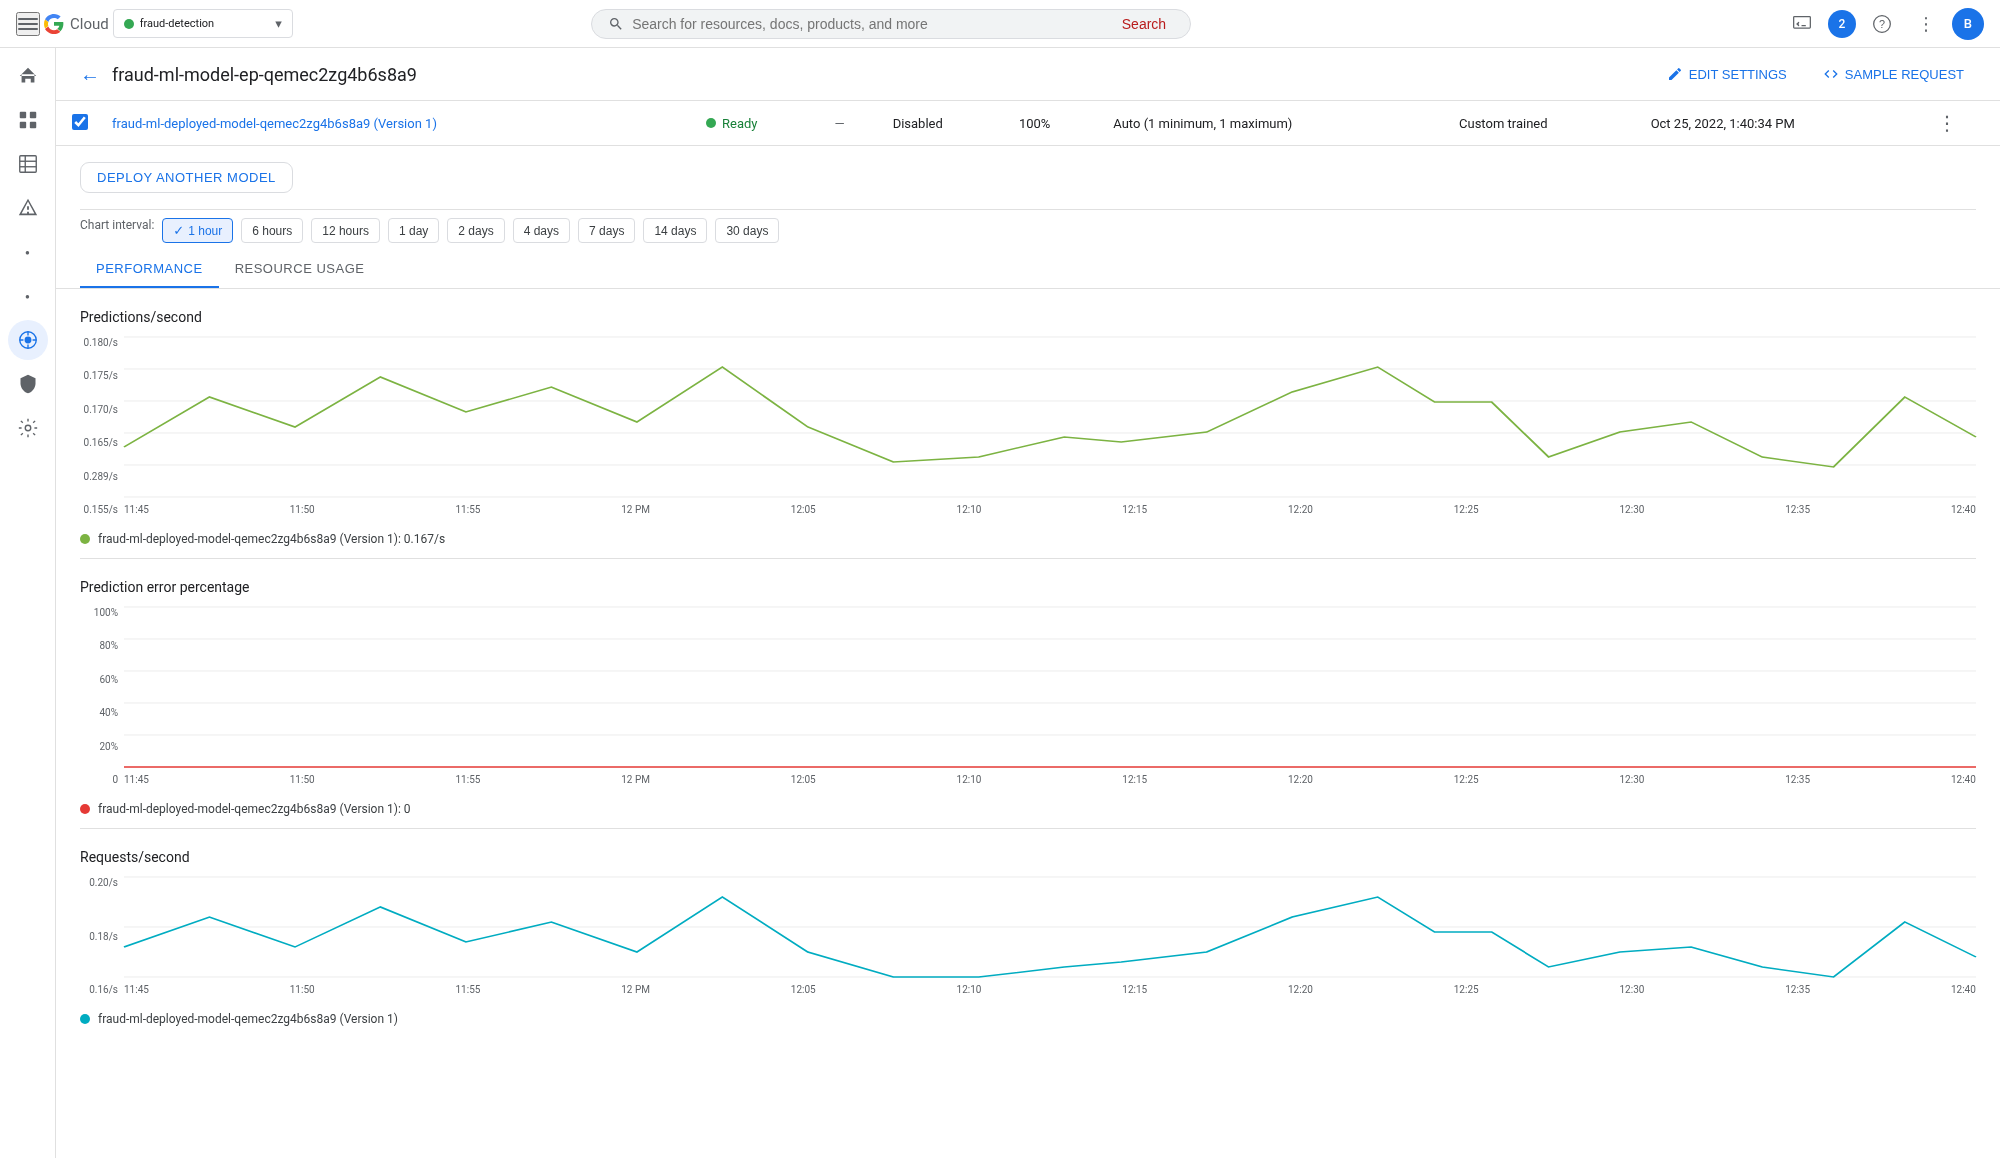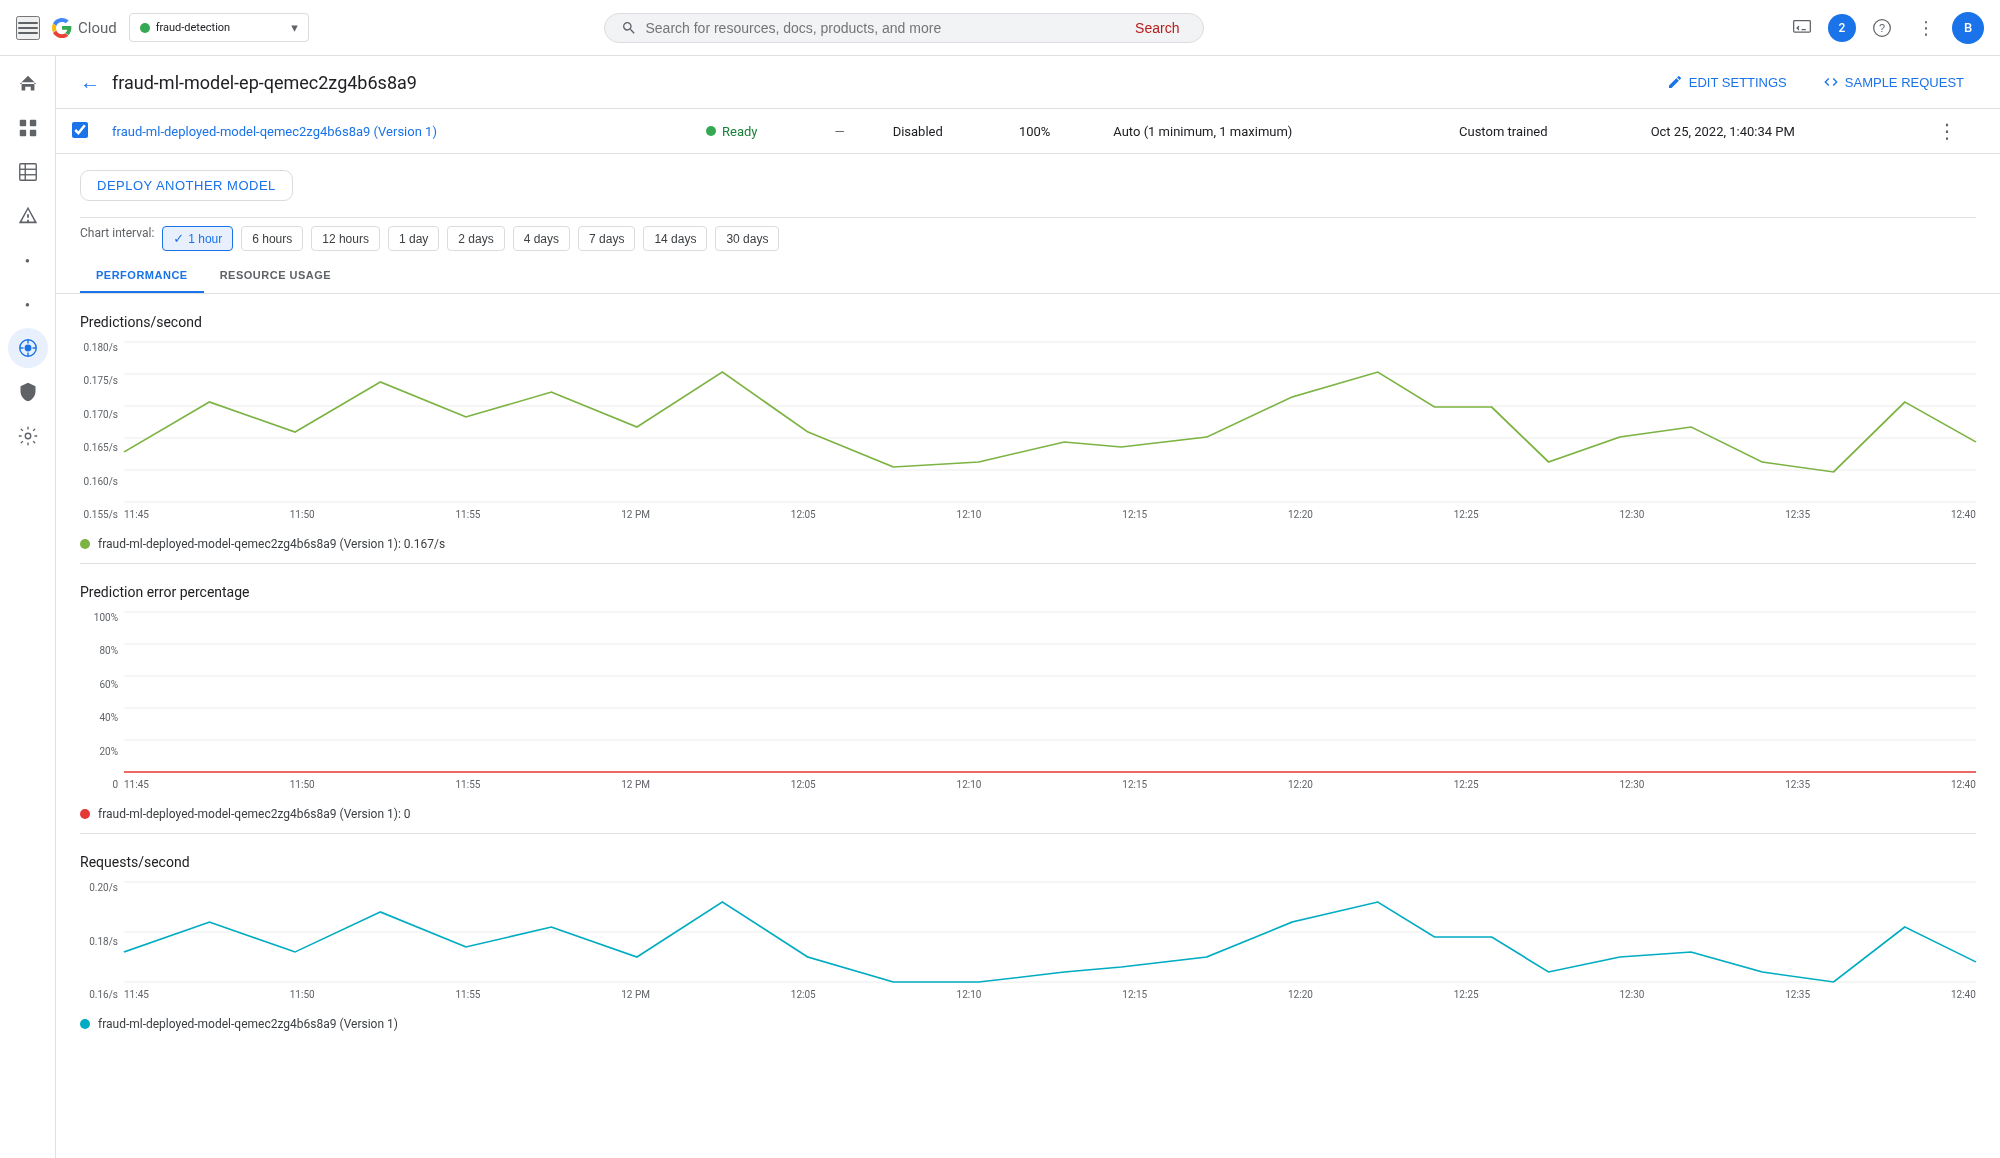--- a/index.html
+++ b/index.html
@@ -1,21 +1,21 @@
 <!DOCTYPE html>
 <html><head>
   <meta charset="utf-8">
   <style>
     * { box-sizing: border-box; margin: 0; padding: 0; }
     body { font-family: 'Google Sans', Roboto, Arial, sans-serif; font-size: 13px; background: #fff; color: #202124; overflow-x: hidden; }
 
     
     .top-nav {
-      display: flex; align-items: center; height: 56px;
-      border-bottom: 1px solid #e0e0e0; padding: 0 16px; gap: 12px;
+      display: flex; align-items: center; height: 48px;
+      border-bottom: 1px solid #e0e0e0; padding: 0 16px; gap: 4px;
       position: sticky; top: 0; z-index: 100; background: #fff;
     }
     .nav-hamburger { width: 24px; height: 24px; display: flex; flex-direction: column; justify-content: space-between; padding: 4px 0; cursor: pointer; }
     .nav-hamburger span { display: block; height: 2px; background: #5f6368; border-radius: 1px; }
     .google-cloud-logo { display: flex; align-items: center; gap: 6px; font-size: 15px; color: #5f6368; font-weight: 400; white-space: nowrap; }
     .project-selector {
       display: flex; align-items: center; gap: 6px; border: 1px solid #dadce0;
       border-radius: 4px; padding: 6px 10px; cursor: pointer; min-width: 180px;
     }
     .project-selector .dot { width: 10px; height: 10px; background: #34a853; border-radius: 50%; flex-shrink: 0; }
@@ -98,23 +98,23 @@
     .chart-interval-label { font-size: 12px; color: #5f6368; }
     .interval-btn {
       padding: 4px 10px; font-size: 12px; border: 1px solid #dadce0;
       border-radius: 4px; cursor: pointer; background: none; color: #3c4043;
     }
     .interval-btn.active { background: #e8f0fe; border-color: #1a73e8; color: #1a73e8; display: flex; align-items: center; gap: 4px; }
 
     
     .chart-tabs { display: flex; padding: 0 24px; border-bottom: 1px solid #e0e0e0; margin-top: 8px; }
     .chart-tab {
-      padding: 10px 16px; font-size: 11px; cursor: pointer; color: #5f6368;
+      padding: 10px 16px; font-size: 13px; cursor: pointer; color: #5f6368;
       border-bottom: 2px solid transparent; background: none; border-top: none; border-left: none; border-right: none;
-      font-weight: 700; text-transform: uppercase; letter-spacing: 0.5px;
+      font-weight: 400; text-transform: uppercase; letter-spacing: 0.5px;
     }
     .chart-tab.active { color: #1a73e8; border-bottom-color: #1a73e8; }
 
     
     .chart-section { padding: 20px 24px 12px; }
     .chart-title { font-size: 14px; font-weight: 400; color: #202124; margin-bottom: 12px; }
     .chart-svg { width: 100%; overflow: visible; }
 
     
     .chart-legend { display: flex; align-items: center; gap: 8px; margin-top: 17px; font-size: 12px; color: #3c4043; }
@@ -322,21 +322,21 @@
     </div>
 
     <div class="chart-section">
       <div class="chart-title">Predictions/second</div>
       <div class="chart-with-yaxis">
         <div class="yaxis-labels">
           <span>0.180/s</span>
           <span>0.175/s</span>
           <span>0.170/s</span>
           <span>0.165/s</span>
-          <span>0.160/s</span>
+          <span>0.289/s</span>
           <span>0.155/s</span>
         </div>
         <div class="chart-area">
           <svg class="chart-svg" height="160" viewBox="0 0 1300 160" preserveAspectRatio="none">
 
             <line x1="0" y1="0" x2="1300" y2="0" stroke="#e0e0e0" stroke-width="0.5"></line>
             <line x1="0" y1="32" x2="1300" y2="32" stroke="#e0e0e0" stroke-width="0.5"></line>
             <line x1="0" y1="64" x2="1300" y2="64" stroke="#e0e0e0" stroke-width="0.5"></line>
             <line x1="0" y1="96" x2="1300" y2="96" stroke="#e0e0e0" stroke-width="0.5"></line>
             <line x1="0" y1="128" x2="1300" y2="128" stroke="#e0e0e0" stroke-width="0.5"></line>

